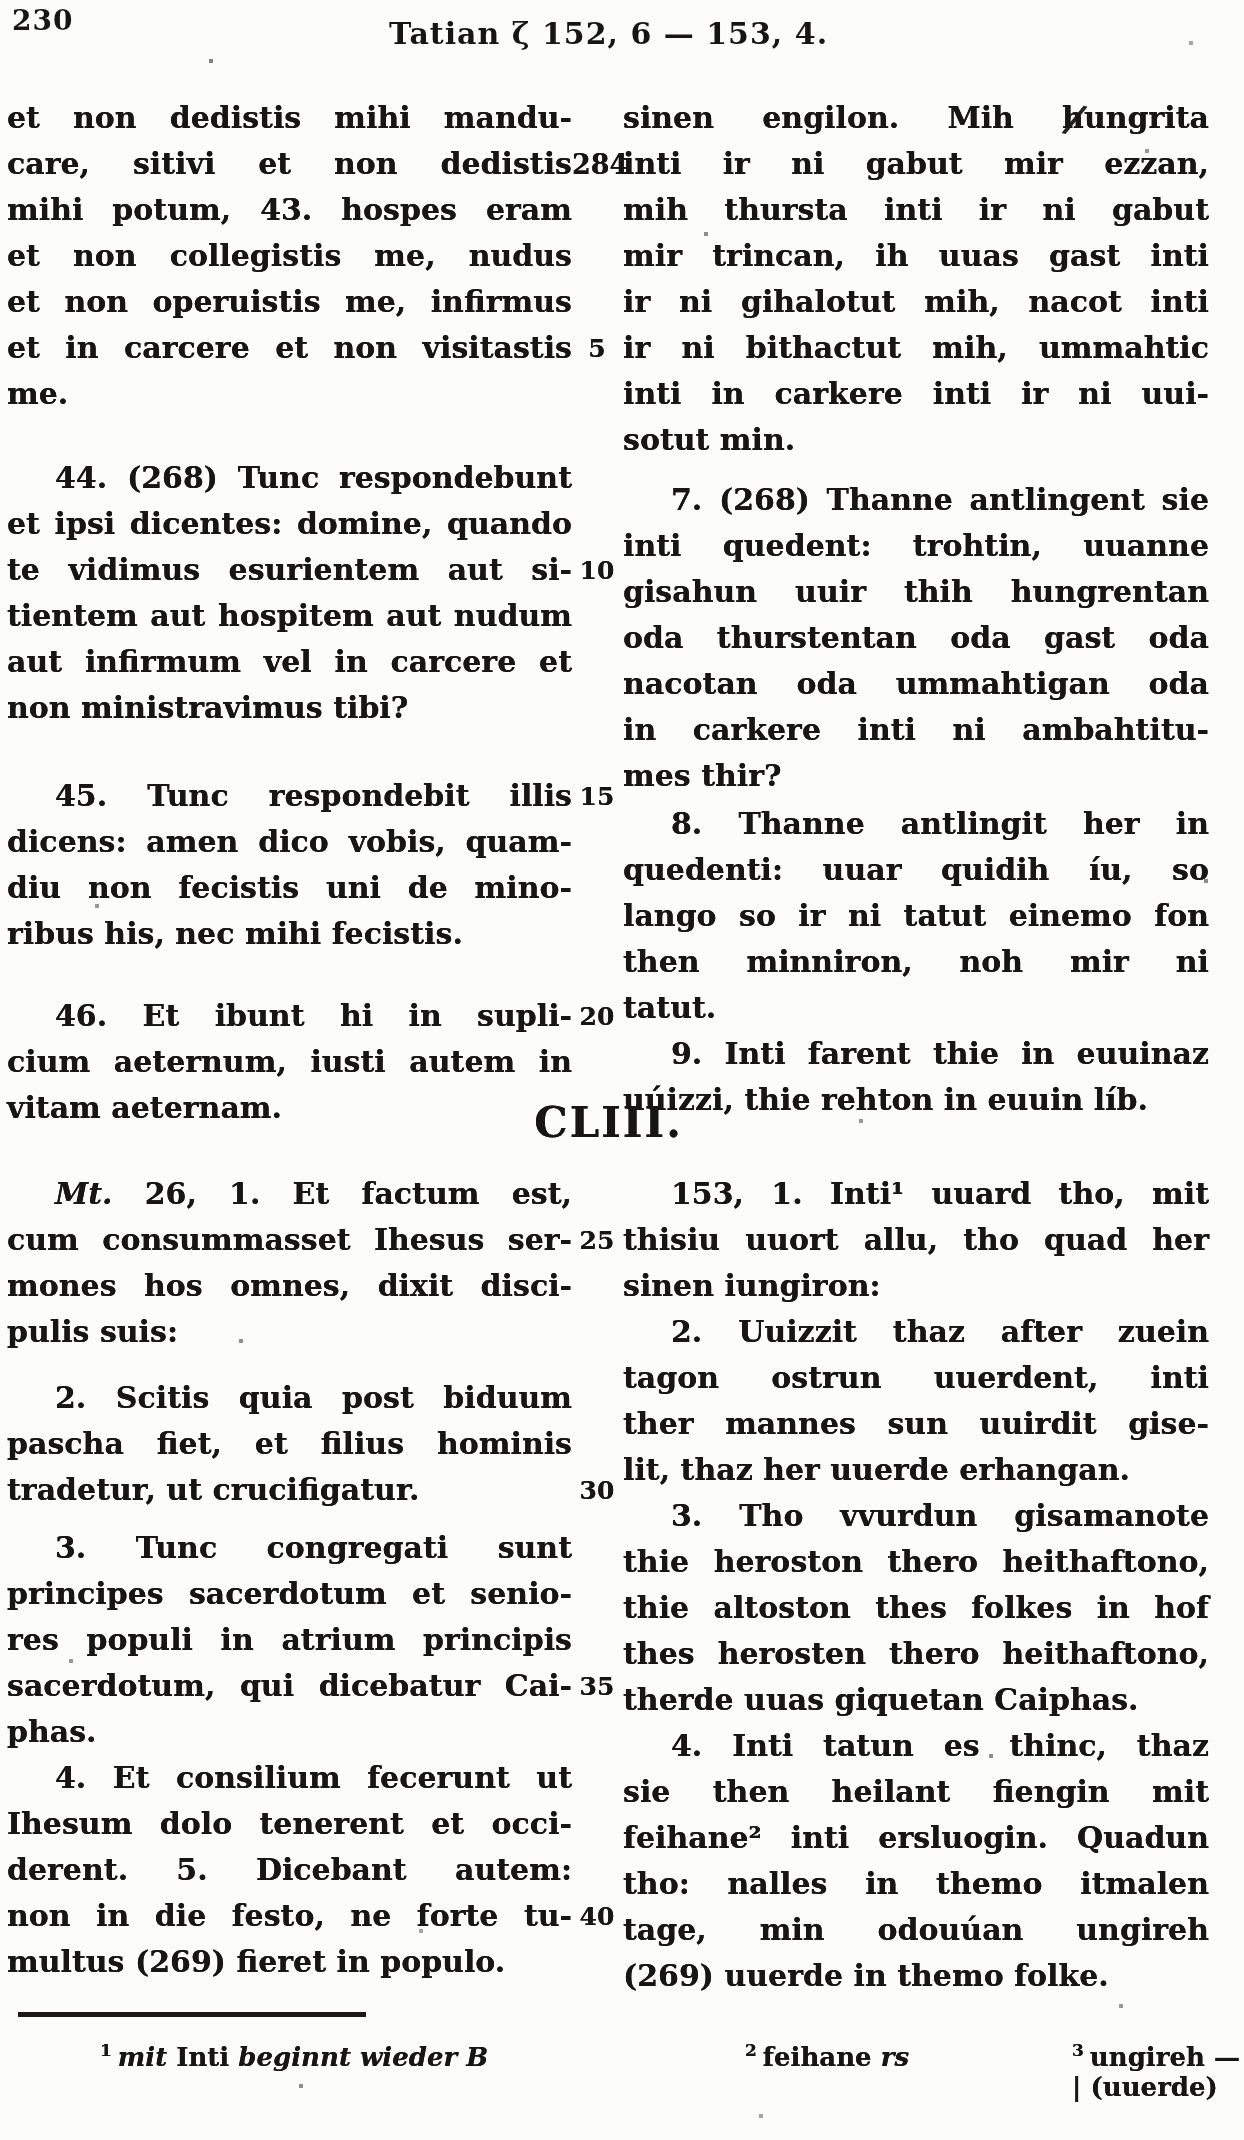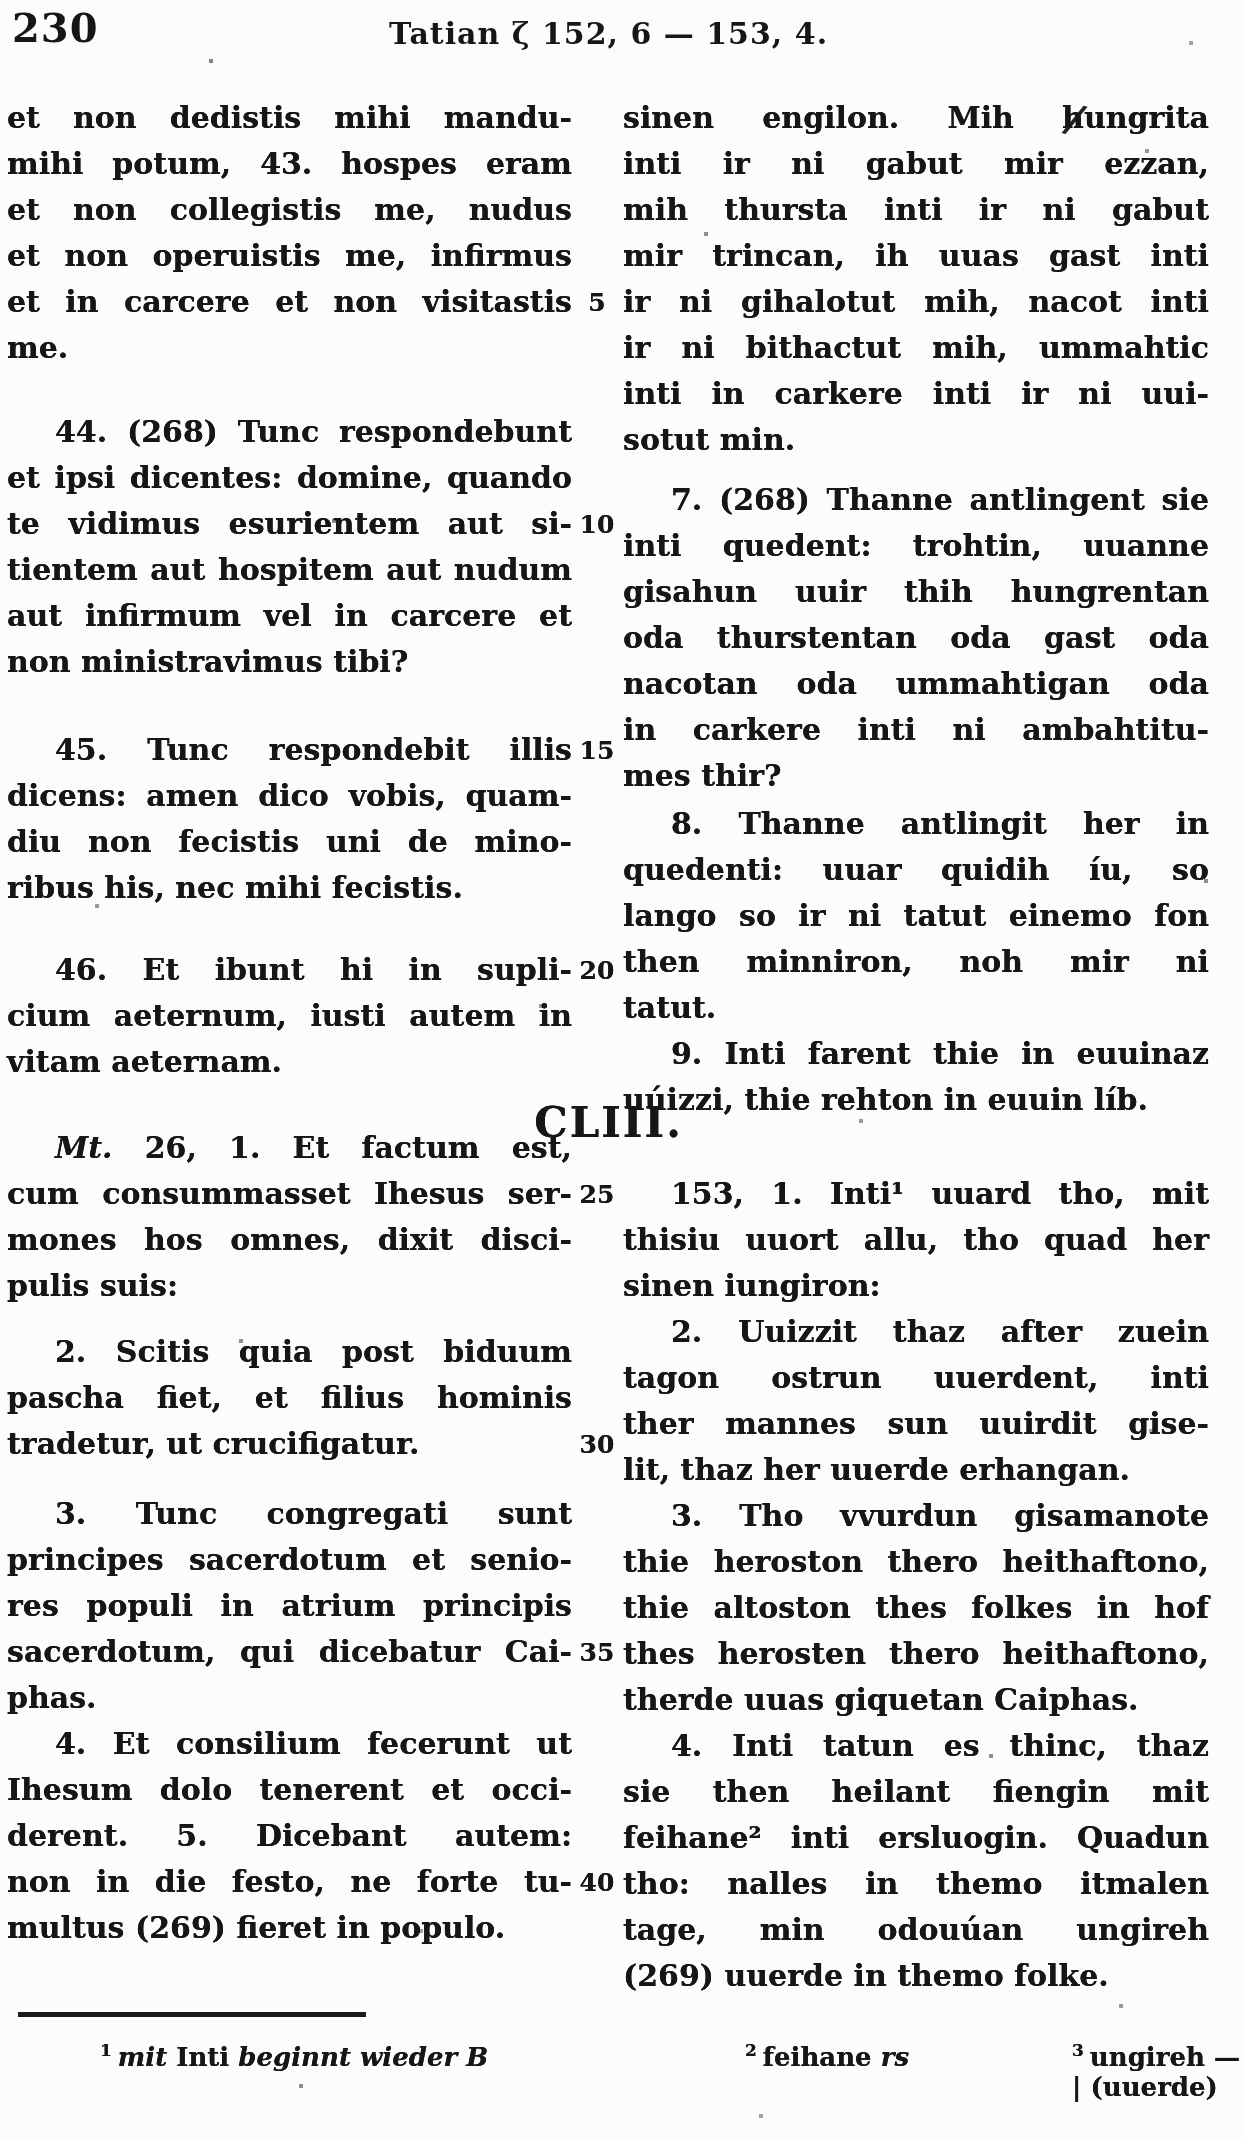--- a/index.html
+++ b/index.html
@@ -1,21 +1,21 @@
 <!DOCTYPE html>
 <html><head>
 <meta charset="utf-8">
 <style>
   html,body { margin:0; padding:0; background:#fbfbf9; }
   .page {
     position:relative; width:1244px; height:2140px;
     background:#fcfcfa; color:#181614; overflow:hidden;
     font-family:"DejaVu Serif", serif; font-weight:700;
   }
-  .pagenum { position:absolute; left:12px; top:4px; font-size:40px; letter-spacing:1px; }
+  .pagenum { position:absolute; left:12px; top:4px; font-size:28px; letter-spacing:1px; }
   .running-title { position:absolute; left:7px; top:16px; width:1203px; text-align:center; font-size:30px; letter-spacing:1px; }
   .scan-artifact { position:absolute; left:1068px; top:96px; font-size:38px; font-style:italic; transform:rotate(12deg); color:#222; }
   .col { position:absolute; top:95px; }
   .col-left  { left:7px;  width:565px; }
   .col-right { left:623px; width:586px; }
   .para { margin:0; }
   .line {
     position:relative; height:46px; line-height:46px; font-size:30px;
     text-align:justify; text-align-last:justify;
     text-shadow:0 0 0.6px currentColor;
@@ -60,20 +60,21 @@
 <div class="page">
   <div class="scan-noise"></div>
 
   <div class="pagenum">230</div>
   <div class="running-title">Tatian ζ 152, 6 — 153, 4.</div>
   <div class="scan-artifact">/</div>
 
   <div class="col col-left" id="col-left">
       <div class="para">
         <div class="line">et non dedistis mihi mandu-</div>
+        <div class="line">care, sitivi et non dedistis<span class="gutter-num wide">284</span></div>
         <div class="line">mihi potum, 43. hospes eram</div>
         <div class="line">et non collegistis me, nudus</div>
         <div class="line">et non operuistis me, infirmus</div>
         <div class="line">et in carcere et non visitastis<span class="gutter-num">5</span></div>
         <div class="line end">me.</div>
       </div>
       <div class="para" style="margin-top: 38px;">
         <div class="line indent">44. (268) Tunc respondebunt</div>
         <div class="line">et ipsi dicentes: domine, quando</div>
         <div class="line">te vidimus esurientem aut si-<span class="gutter-num">10</span></div>
@@ -96,21 +97,21 @@
         <div class="line indent"><span class="i">Mt.</span><span> 26, 1.  Et factum est,</span></div>
         <div class="line">cum consummasset Ihesus ser-<span class="gutter-num">25</span></div>
         <div class="line">mones hos omnes, dixit disci-</div>
         <div class="line end">pulis suis:</div>
       </div>
       <div class="para" style="margin-top: 20px;">
         <div class="line indent">2. Scitis quia post biduum</div>
         <div class="line">pascha fiet, et filius hominis</div>
         <div class="line end">tradetur, ut crucifigatur.<span class="gutter-num">30</span></div>
       </div>
-      <div class="para" style="margin-top: 24px;">
+      <div class="para" style="margin-top: 12px;">
         <div class="line indent">3. Tunc congregati sunt</div>
         <div class="line">principes sacerdotum et senio-</div>
         <div class="line">res populi in atrium principis</div>
         <div class="line">sacerdotum, qui dicebatur Cai-<span class="gutter-num">35</span></div>
         <div class="line end">phas.</div>
       </div>
       <div class="para" style="">
         <div class="line indent">4. Et consilium fecerunt ut</div>
         <div class="line">Ihesum dolo tenerent et occi-</div>
         <div class="line">derent.  5. Dicebant autem:</div>

